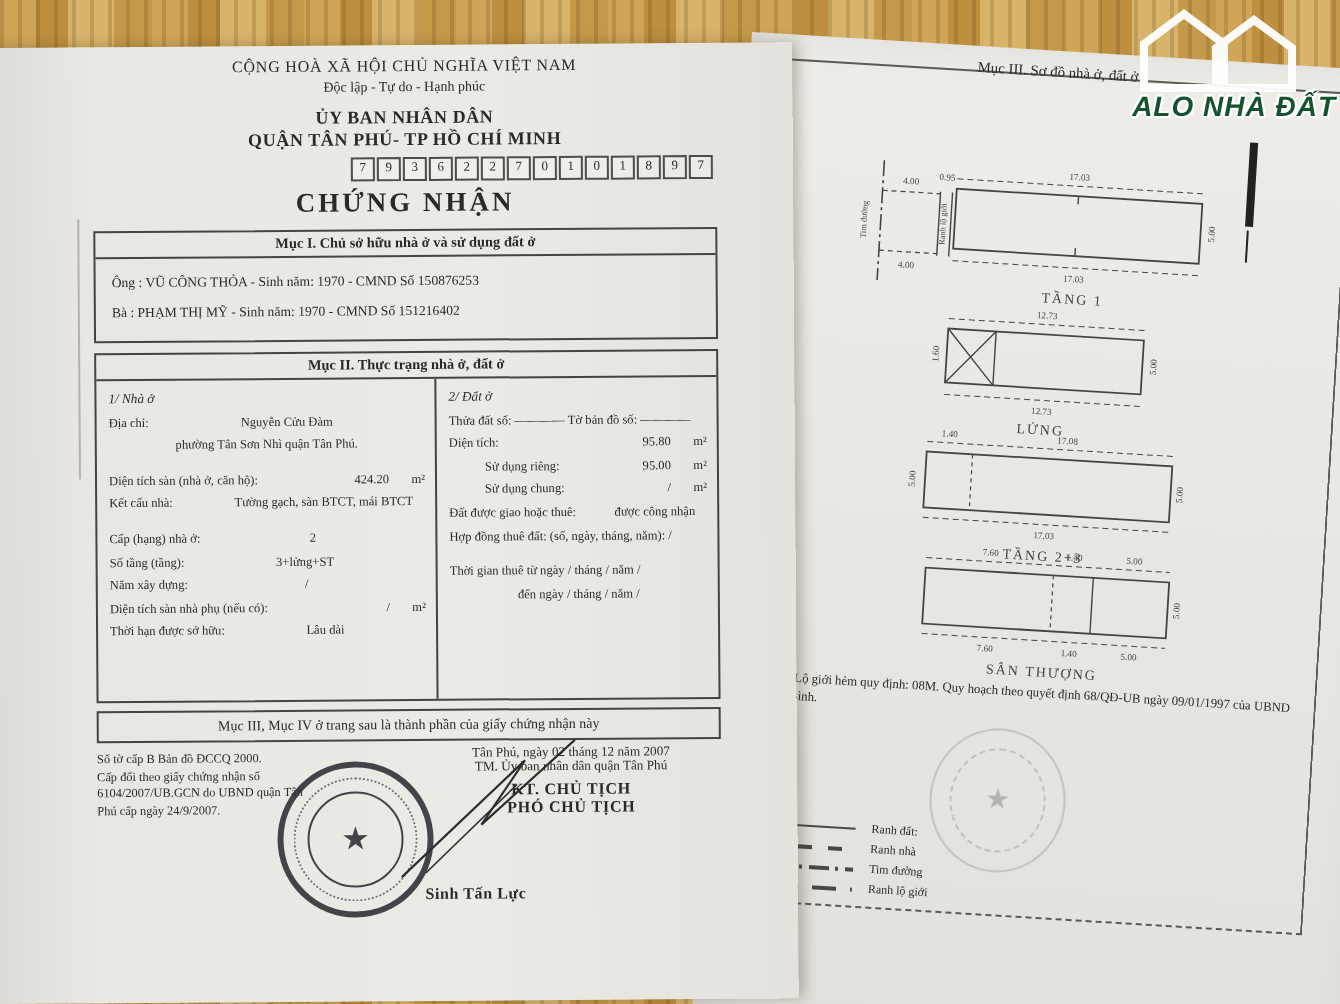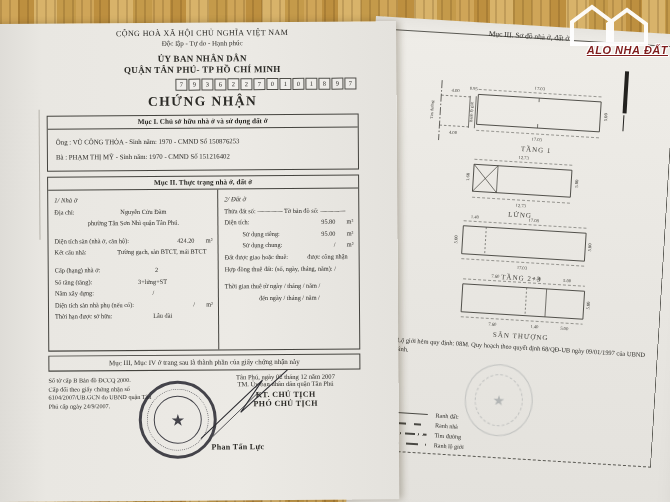--- a/index.html
+++ b/index.html
@@ -79,22 +79,22 @@
   .ghost-seal{position:absolute;left:112px;top:340px;width:66px;height:70px;border-radius:50%;
       border:1.5px solid rgba(95,105,112,.5);opacity:.55;filter:blur(.3px);
       display:flex;align-items:center;justify-content:center;color:rgba(95,105,112,.7);font-size:14px;}
   .ghost-seal .gi{position:absolute;inset:9px;border-radius:50%;border:1px dashed rgba(95,105,112,.55);}
   .scalebar{position:absolute;left:252px;top:40px;width:4px;height:42px;background:#23221f;}
   .scalebar:after{content:"";position:absolute;left:1px;top:44px;width:1px;height:16px;background:#23221f;}
   
   .watermark{position:absolute;right:2px;top:2px;width:148px;text-align:right;z-index:9;
      font-family:"Liberation Sans", sans-serif;font-style:italic;font-weight:bold;}
   .wm-houses{margin-right:14px;opacity:.95;}
-  .wm1{font-size:11px;color:#7f1d1d;letter-spacing:.5px;margin-top:-6px;
-     text-shadow:-1px 0 0 #fff,1px 0 0 #fff,0 -1px 0 #fff,0 1px 0 #fff,1px 1px 0 #fff,-1px -1px 0 #fff;text-decoration:underline;}
+  .wm1{font-size:14px;color:#14532d;letter-spacing:.5px;margin-top:-6px;
+     text-shadow:-1px 0 0 #fff,1px 0 0 #fff,0 -1px 0 #fff,0 1px 0 #fff,1px 1px 0 #fff,-1px -1px 0 #fff;}
   .wm2{font-size:11.5px;color:#1cb4e8;margin-top:0;padding-right:4px;
      text-shadow:-1px 0 0 #fff,1px 0 0 #fff,0 -1px 0 #fff,0 1px 0 #fff;}
   svg text{font-family:"Liberation Serif", serif;fill:#45443f;}
   svg .dim{font-size:4.6px;}
   svg .plabel{font-size:7px;letter-spacing:1px;}
   svg .vtext{font-size:4.2px;}
 </style>
 </head>
 <body>
 
@@ -333,21 +333,21 @@
     </div>
 
     <div class="seal">
       <div class="ring-text"></div>
       <div class="inner">★</div>
     </div>
     <svg class="sig-svg" width="130" height="86" viewBox="0 0 130 86">
       <path d="M8 72 L70 14 L48 46 L95 4" fill="none" stroke="#2d2d33" stroke-width="1.1"></path>
       <path d="M20 70 L66 26" fill="none" stroke="#2d2d33" stroke-width="0.8"></path>
     </svg>
-    <div class="signer">Phan Tấn Lực</div>
+    <div class="signer">Sinh Tấn Lực</div>
   </div>
 
   <div class="watermark">
     <svg class="wm-houses" width="86" height="44" viewBox="0 0 86 44">
       <path d="M4 42 V20 L24 5 L44 20 V42 Z" fill="none" stroke="#ffffff" stroke-width="4"></path>
       <path d="M40 42 V22 L59 8 L78 22 V42 Z" fill="none" stroke="#ffffff" stroke-width="4"></path>
     </svg>
     <div class="wm1">ALO NHÀ ĐẤT</div>
   </div>
 </div>

